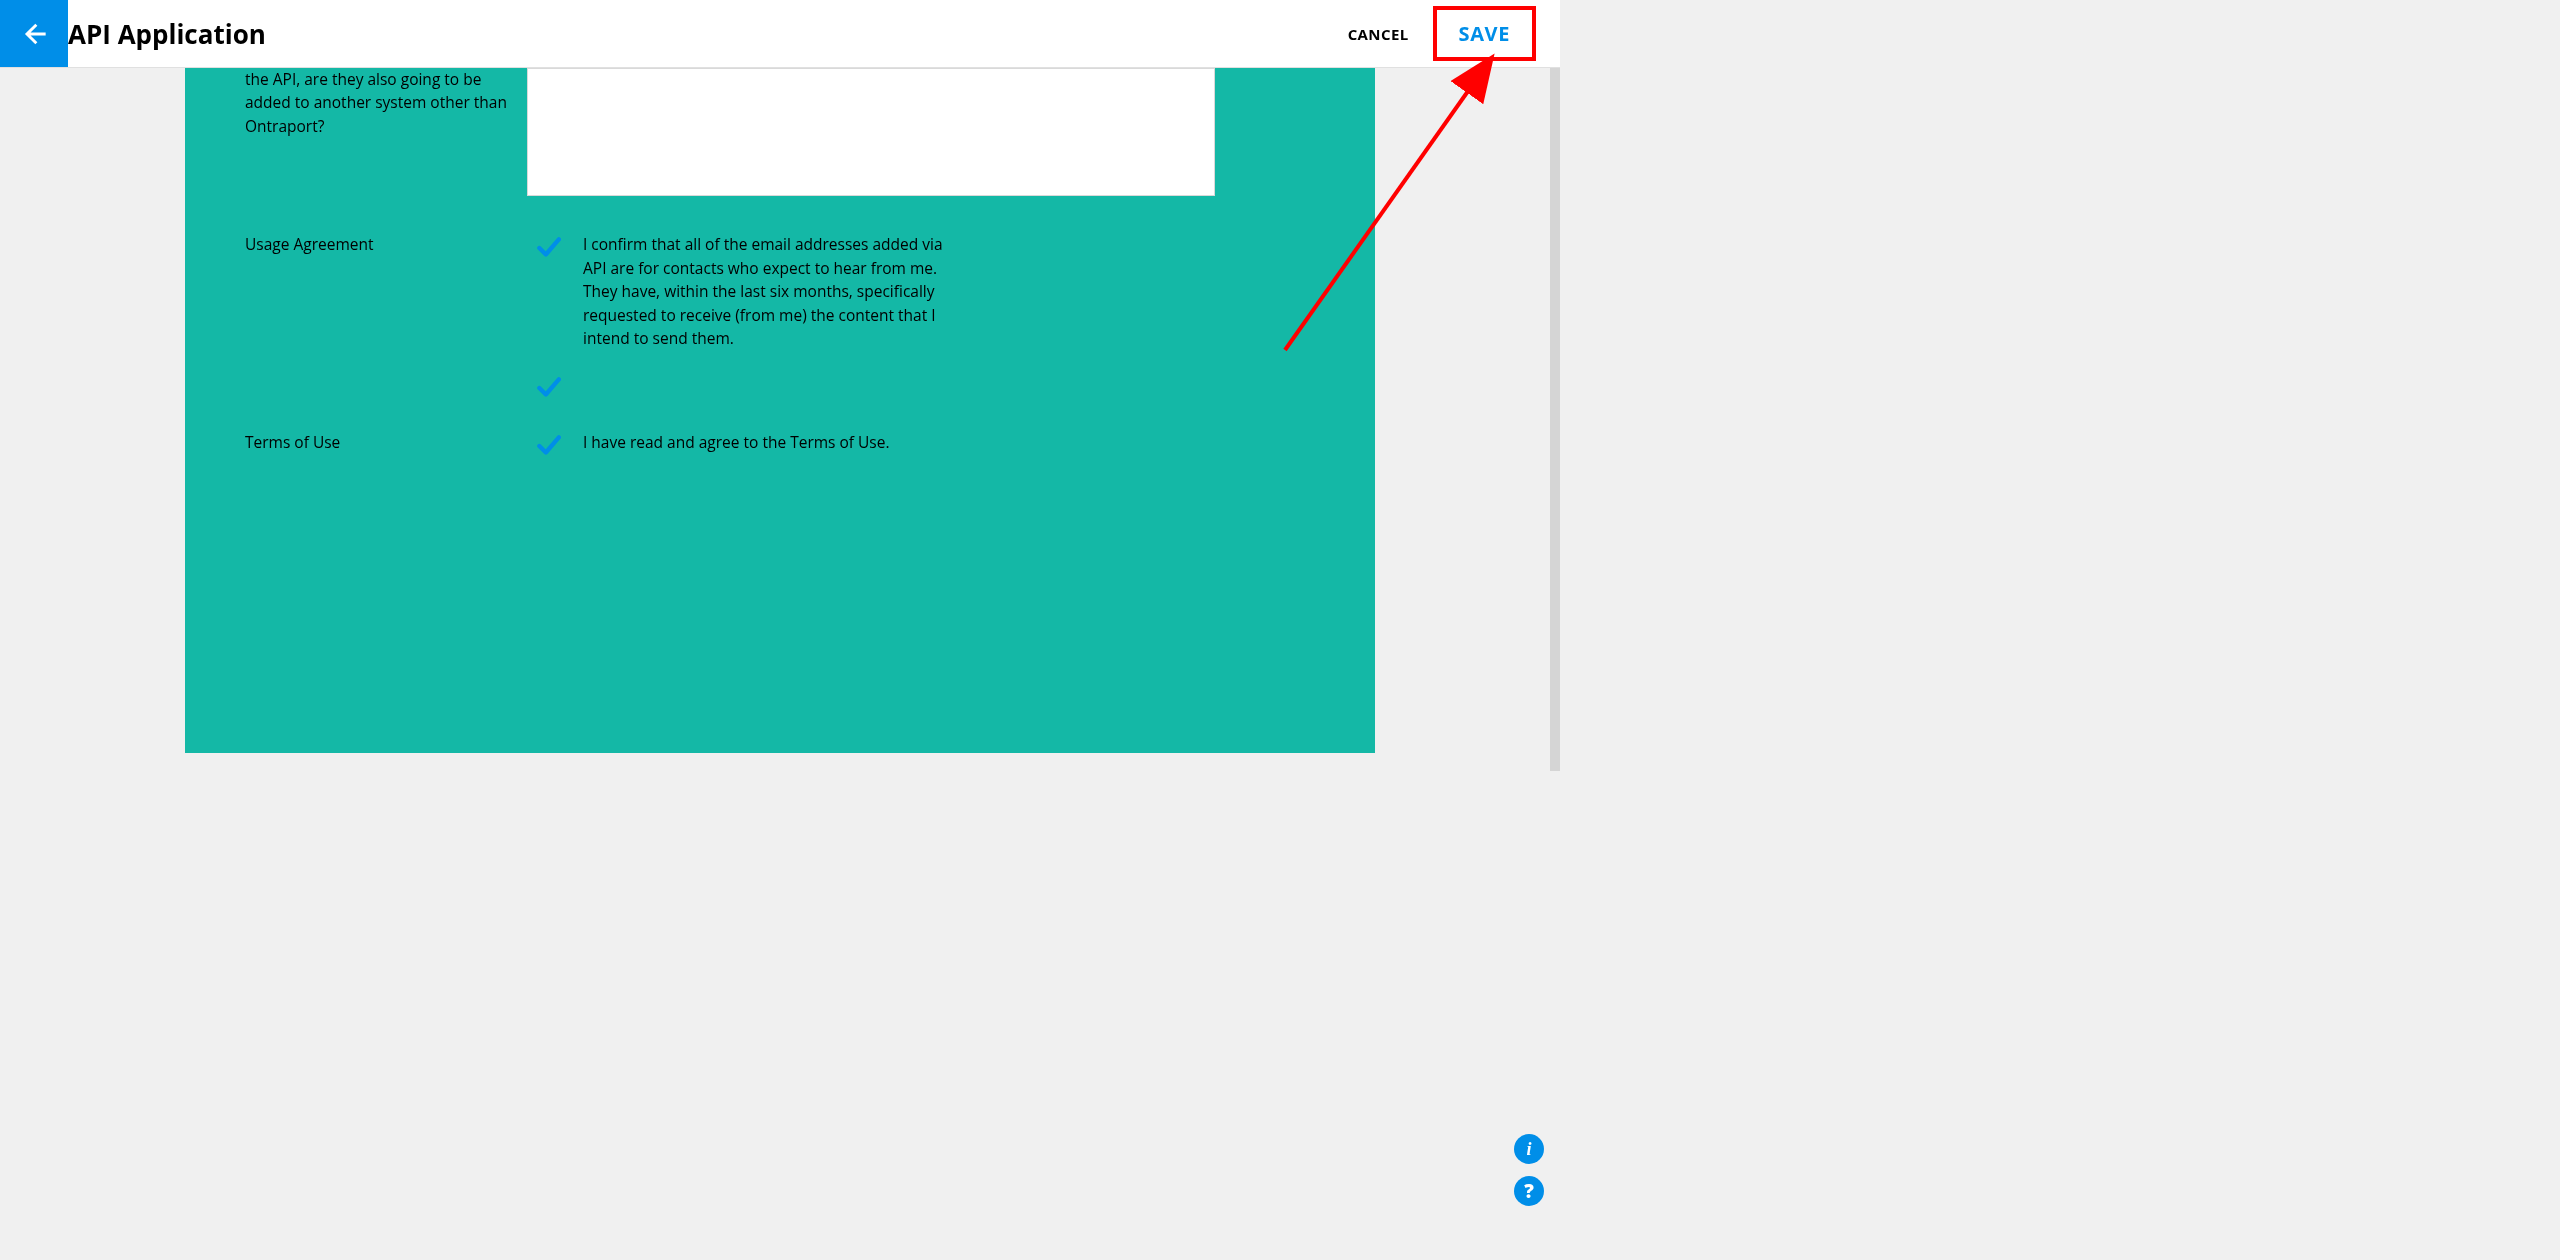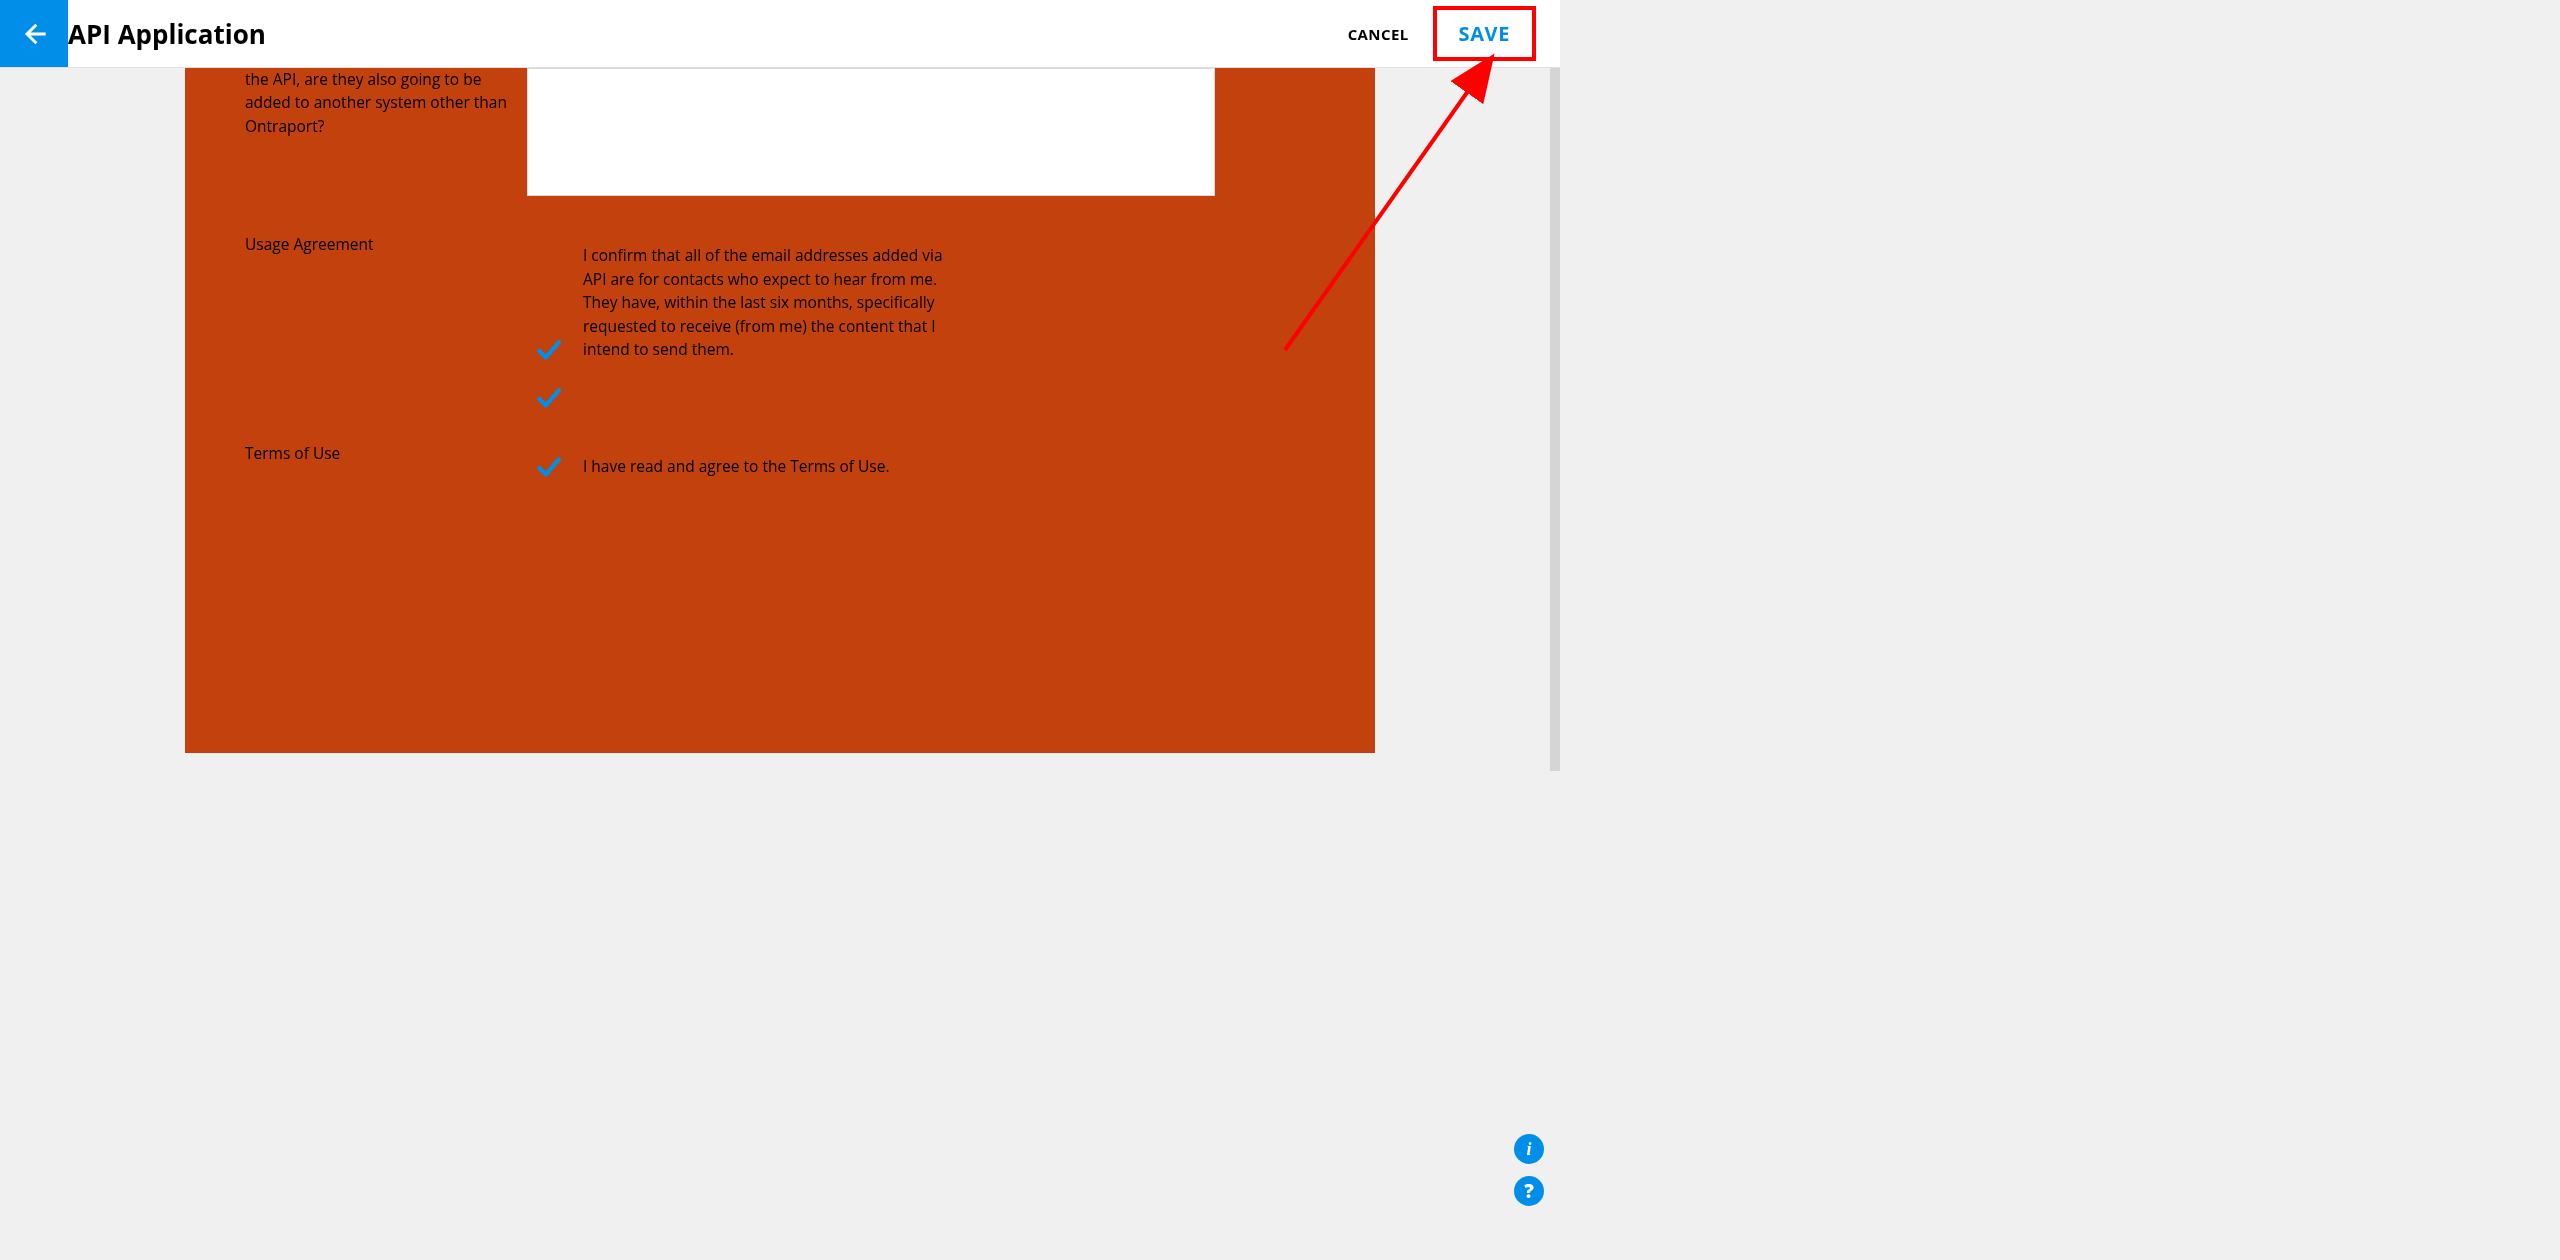--- a/index.html
+++ b/index.html
@@ -70,21 +70,21 @@
     border: 4px solid var(--red);
     padding: 10px 22px;
     cursor: pointer;
   }
 
   
   .card {
     position: relative;
     margin: 0 auto;
     width: 1190px;
-    background: #c2410c;
+    background: #14b8a6;
     min-height: 685px;
     padding: 0 0 70px 0;
   }
   .form-area {
     padding-left: 60px;
     padding-right: 160px;
   }
 
   
   .row {
@@ -108,24 +108,23 @@
     height: 128px;
     border: 1px solid #d9d9d9;
     padding: 8px;
     font: inherit;
     resize: none;
   }
 
   
   .checklist-row {
     display: flex;
-    align-items: flex-end;
+    align-items: flex-start;
     gap: 24px;
     margin-bottom: 22px;
-    margin-top: 11px;
   }
   .checklist-row:last-child { margin-bottom: 0; }
   .check {
     flex-shrink: 0;
     width: 24px;
     height: 24px;
     margin-top: 2px;
   }
   .check svg { width: 26px; height: 26px; stroke: var(--blue); stroke-width: 4; fill: none; stroke-linecap: round; stroke-linejoin: round; }
   .check-text {

